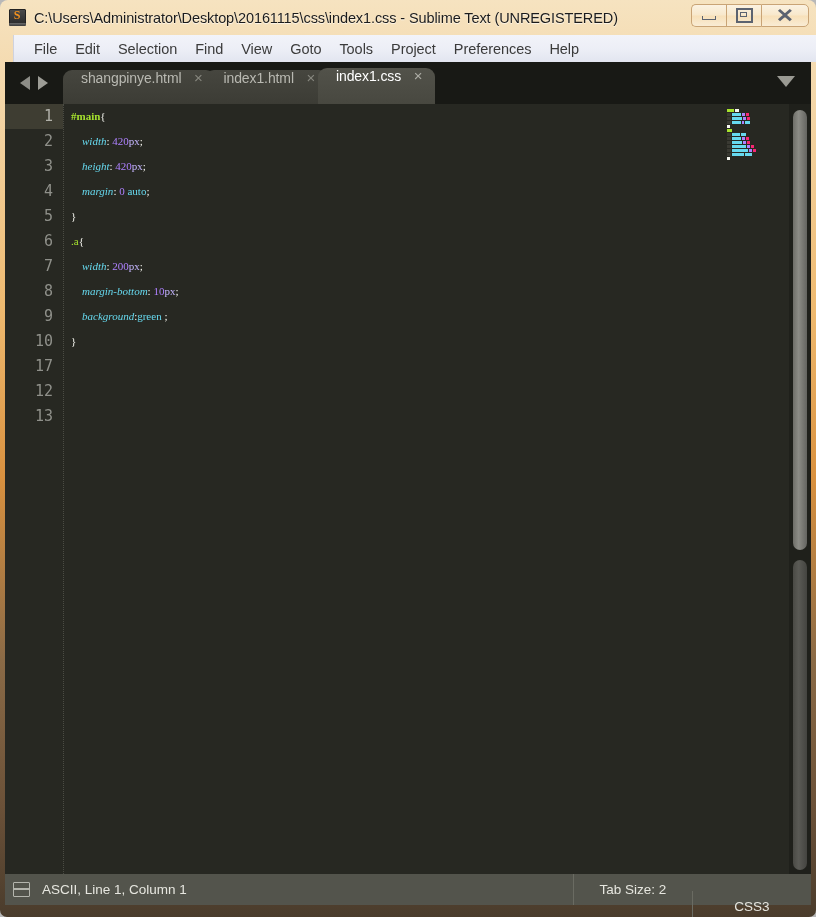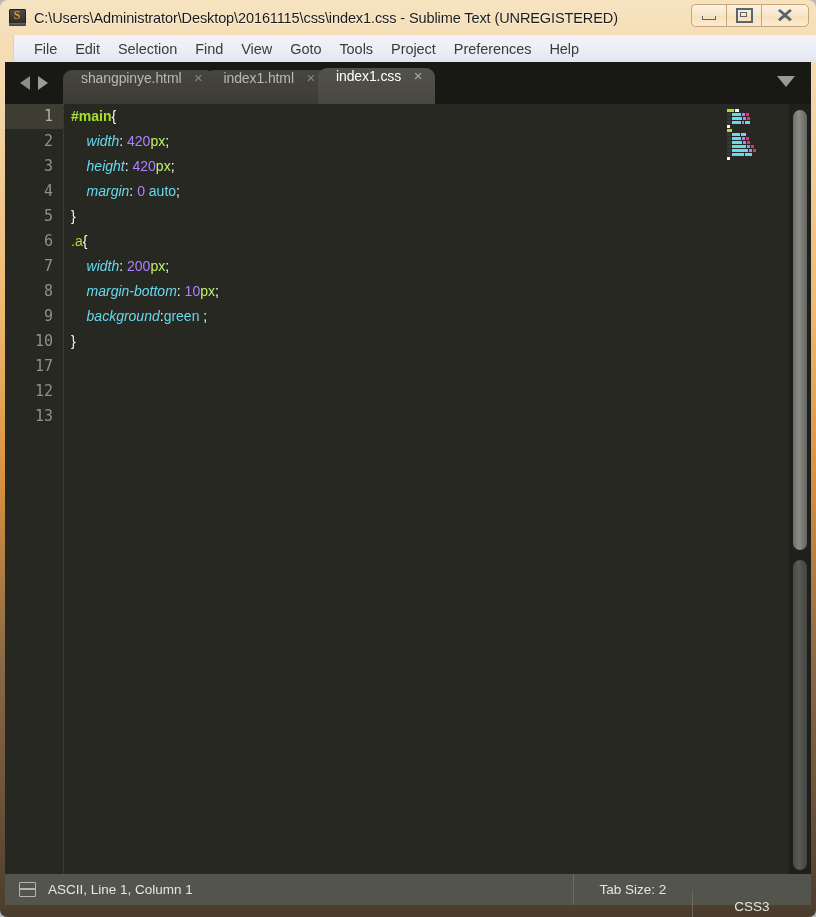--- a/index.html
+++ b/index.html
@@ -285,30 +285,30 @@
   }
 
   #code-lines {
     position: absolute;
     left: 66px; top: 0;
     width: 650px;
   }
   .code-line {
     height: 25px;
     line-height: 25px;
-    font-family: Liberation Sans, sans-serif;
-    font-size: 14px;
+    font-family: Liberation Serif, serif;
+    font-size: 11px;
     white-space: pre;
     color: #f8f8f2;
   }
   .tok-sel      { color: #a6e22e; font-weight: bold; }
   .tok-class    { color: #a6e22e; }
   .tok-prop     { color: #66d9ef; font-style: italic; }
   .tok-num      { color: #ae81ff; }
-  .tok-unit     { color: #bef264; }
+  .tok-unit     { color: #c4b5fd; }
   .tok-val      { color: #66d9ef; }
   .tok-punct    { color: #f8f8f2; }
 
   
   #minimap {
     position: absolute;
     right: 22px; top: 0;
     width: 68px;
     height: 770px;
     background: #272822;
@@ -357,21 +357,21 @@
     width: 806px;
     height: 31px;
     background: #53544c;
     display: flex;
     align-items: center;
     box-sizing: border-box;
   }
   #status-left {
     display: flex;
     align-items: center;
-    padding-left: 14px;
+    padding-left: 8px;
     flex: 1 1 auto;
     height: 46px;
   }
   #panel-icon {
     width: 15px; height: 13px;
     border: 1.5px solid #b4b5ad;
     border-radius: 1px;
     position: relative;
     margin-right: 12px;
     flex: 0 0 auto;

